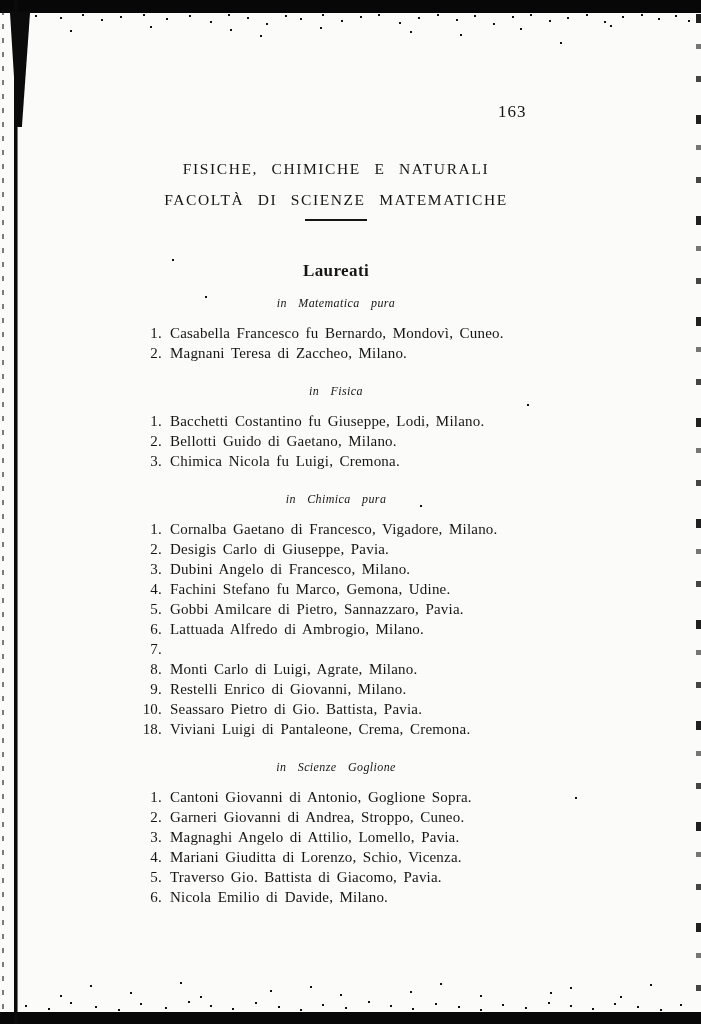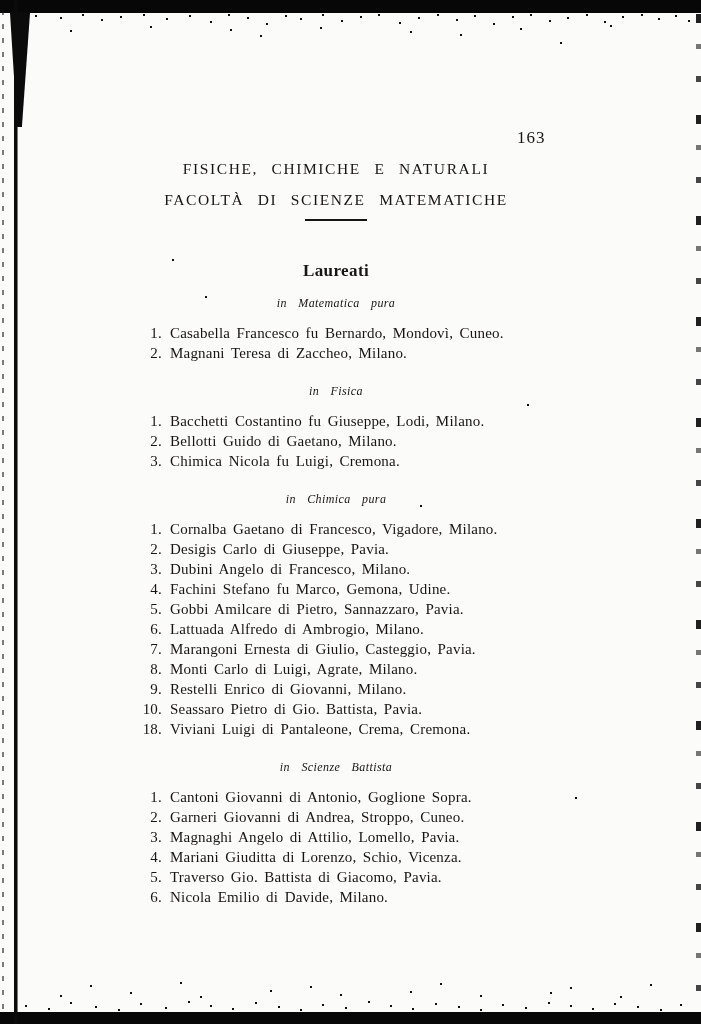--- a/index.html
+++ b/index.html
@@ -83,24 +83,23 @@
       480px 1009px #111, 502px 1004px #111, 525px 1007px #111, 548px 1002px #111, 570px 1005px #111,
       592px 1008px #111, 614px 1003px #111, 637px 1006px #111, 660px 1009px #111, 680px 1004px #111,
       60px 995px #111, 130px 992px #111, 200px 996px #111, 270px 990px #111, 340px 994px #111,
       410px 991px #111, 480px 995px #111, 550px 992px #111, 620px 996px #111, 90px 985px #111,
       180px 982px #111, 310px 986px #111, 440px 983px #111, 570px 987px #111, 650px 984px #111;
   }
 
   
   .page-number {
     position: absolute;
-    left: 517px; top: 102px;
+    left: 498px; top: 102px;
     font-size: 17px;
     letter-spacing: 1px;
-    margin-top: 26px;
   }
   .content {
     position: absolute;
     left: 136px; top: 153px;
     width: 400px;
   }
   .faculty-title {
     text-align: center;
     font-size: 15.5px;
     line-height: 31px;
@@ -242,21 +241,20 @@
     <span class="txt">Gobbi Amilcare di Pietro, Sannazzaro, Pavia.</span>
   </li>
 
   <li class="roster-item">
     <span class="num">6.</span>
     <span class="txt">Lattuada Alfredo di Ambrogio, Milano.</span>
   </li>
 
   <li class="roster-item">
     <span class="num">7.</span>
-    <span class="txt">Marangoni Ernesta di Giulio, Casteggio, Pavia.</span>
   </li>
 
   <li class="roster-item">
     <span class="num">8.</span>
     <span class="txt">Monti Carlo di Luigi, Agrate, Milano.</span>
   </li>
 
   <li class="roster-item">
     <span class="num">9.</span>
     <span class="txt">Restelli Enrico di Giovanni, Milano.</span>
@@ -268,21 +266,21 @@
   </li>
 
   <li class="roster-item">
     <span class="num">18.</span>
     <span class="txt">Viviani Luigi di Pantaleone, Crema, Cremona.</span>
   </li>
 </ol>
   </section>
 
   <section class="degree-section">
-    <h3 class="section-heading">in Scienze Battista</h3>
+    <h3 class="section-heading">in Scienze Goglione</h3>
     <ol class="roster">
   <li class="roster-item">
     <span class="num">1.</span>
     <span class="txt">Cantoni Giovanni di Antonio, Goglione Sopra.</span>
   </li>
 
   <li class="roster-item">
     <span class="num">2.</span>
     <span class="txt">Garneri Giovanni di Andrea, Stroppo, Cuneo.</span>
   </li>

